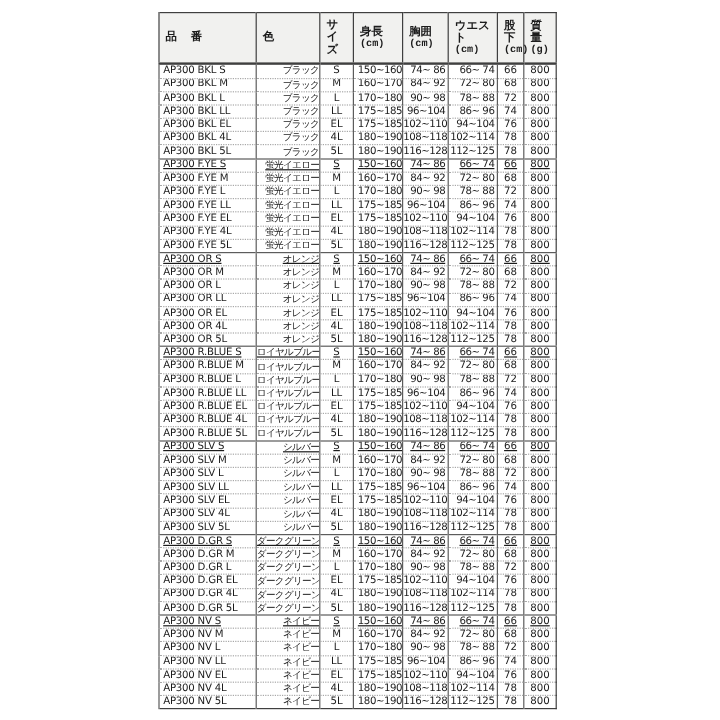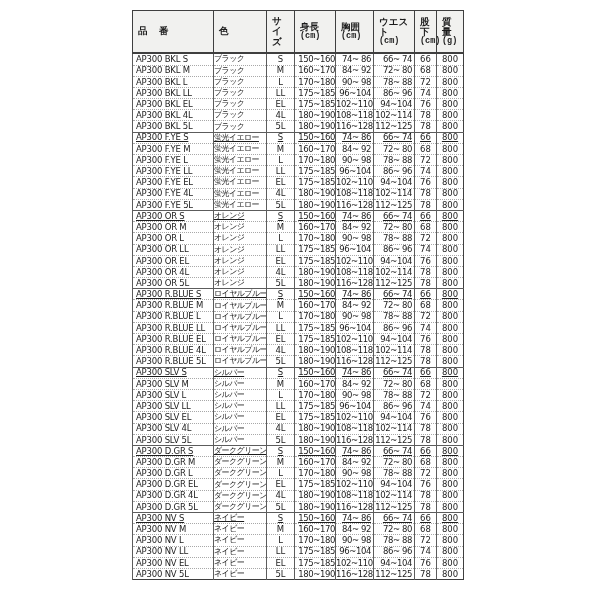--- a/index.html
+++ b/index.html
@@ -19,21 +19,21 @@
      vertical-align:middle;border-left:1px solid var(--border-dark);
      border-bottom:2px solid var(--border-dark);}
   th .sub{display:block;font-size:8.5px;font-weight:bold;font-family:Liberation Mono, monospace;}
   th.h0{letter-spacing:1px;}
   td{color:var(--text);font-size:8.5px;line-height:1;height:10.2px;padding:0;
      border-left:1px solid var(--border-mid);border-top:1px dotted var(--row-line);
      white-space:nowrap;overflow:hidden;vertical-align:middle;}
   tbody tr:first-child td{border-top:none;}
   tr.group-start td{border-top:1px solid var(--border-mid);text-decoration:underline;}
   td.c0{text-align:left;padding-left:3px;letter-spacing:-0.2px;}
-  td.c1{text-align:left;font-size:8px;letter-spacing:-0.6px;}
+  td.c1{text-align:right;font-size:8px;letter-spacing:-0.6px;}
   td.c2{text-align:center;}
   td.c3{text-align:right;letter-spacing:-0.4px;}
   td.c4,td.c5{text-align:right;padding-right:2px;letter-spacing:-0.4px;}
   td.c6,td.c7{text-align:center;}
 </style>
 </head>
 <body>
 
 <div class="table-wrap">
   <table>
@@ -514,20 +514,30 @@
           <td class="c0">AP300 NV EL</td>
           <td class="c1">ネイビー</td>
           <td class="c2">EL</td>
           <td class="c3">175~185</td>
           <td class="c4">102~110</td>
           <td class="c5">94~104</td>
           <td class="c6">76</td>
           <td class="c7">800</td>
         </tr>
         <tr>
+          <td class="c0">AP300 NV 4L</td>
+          <td class="c1">ネイビー</td>
+          <td class="c2">4L</td>
+          <td class="c3">180~190</td>
+          <td class="c4">108~118</td>
+          <td class="c5">102~114</td>
+          <td class="c6">78</td>
+          <td class="c7">800</td>
+        </tr>
+        <tr>
           <td class="c0">AP300 NV 5L</td>
           <td class="c1">ネイビー</td>
           <td class="c2">5L</td>
           <td class="c3">180~190</td>
           <td class="c4">116~128</td>
           <td class="c5">112~125</td>
           <td class="c6">78</td>
           <td class="c7">800</td>
         </tr>
       </tbody>

